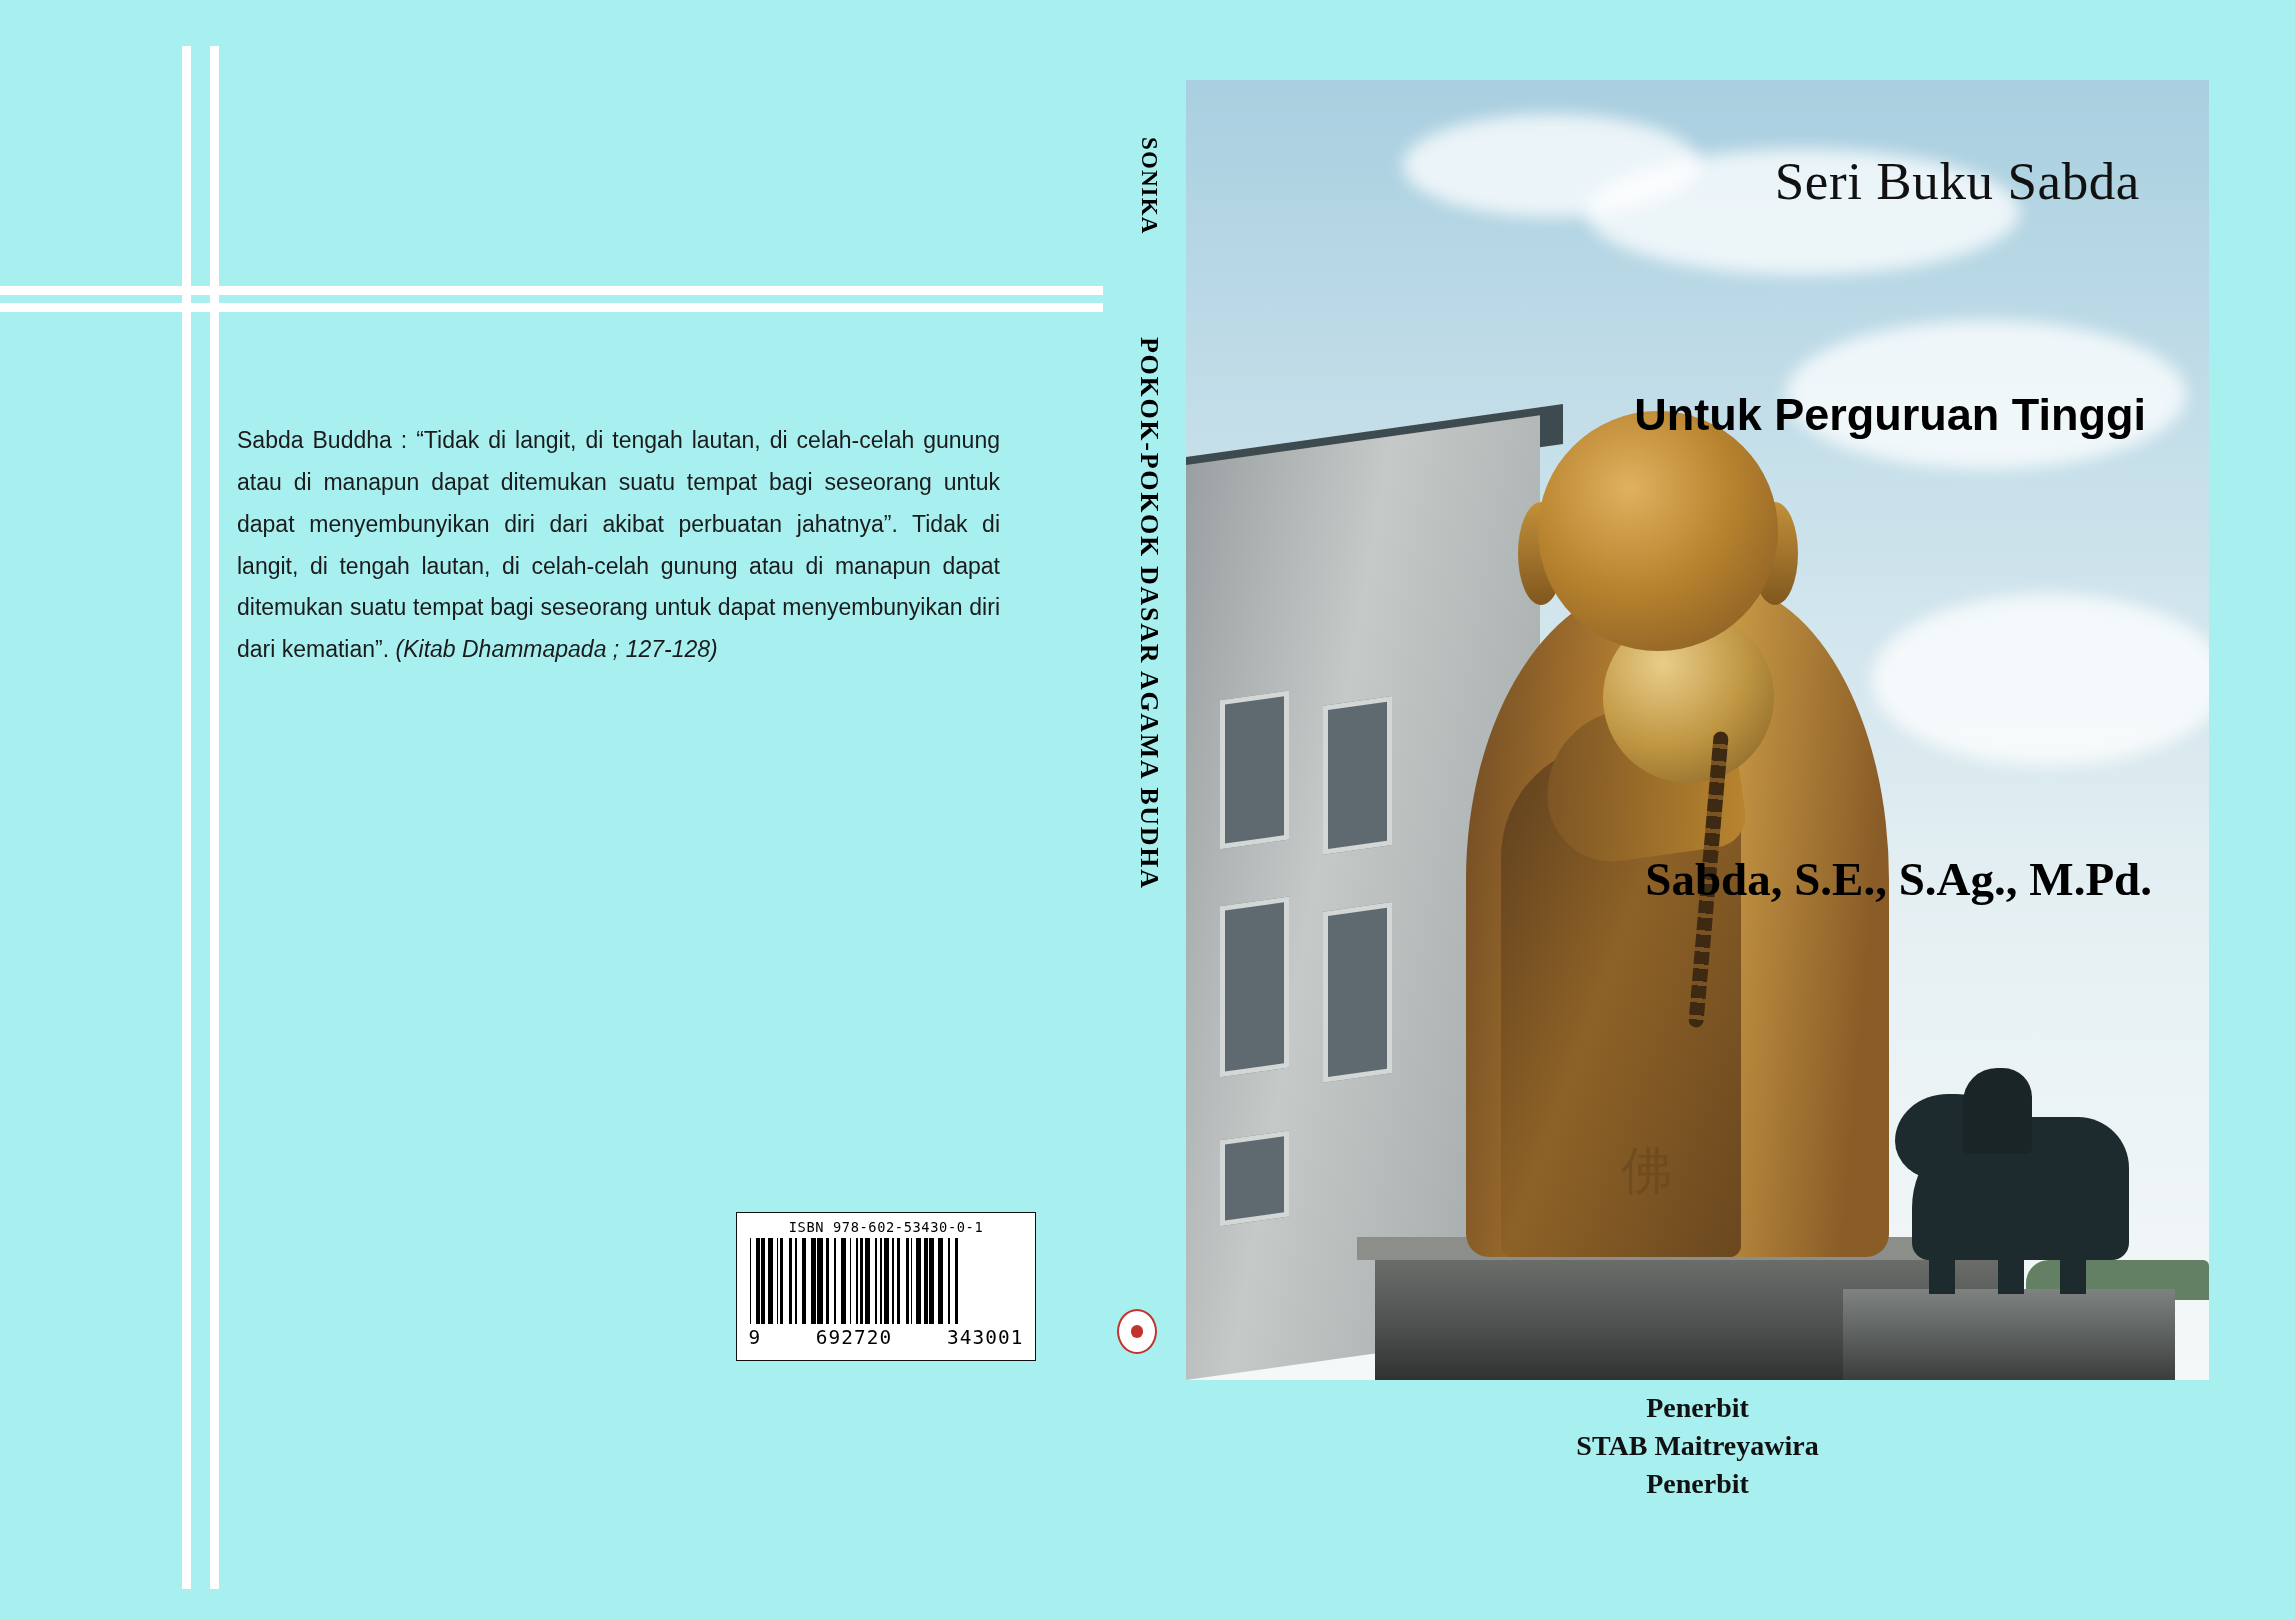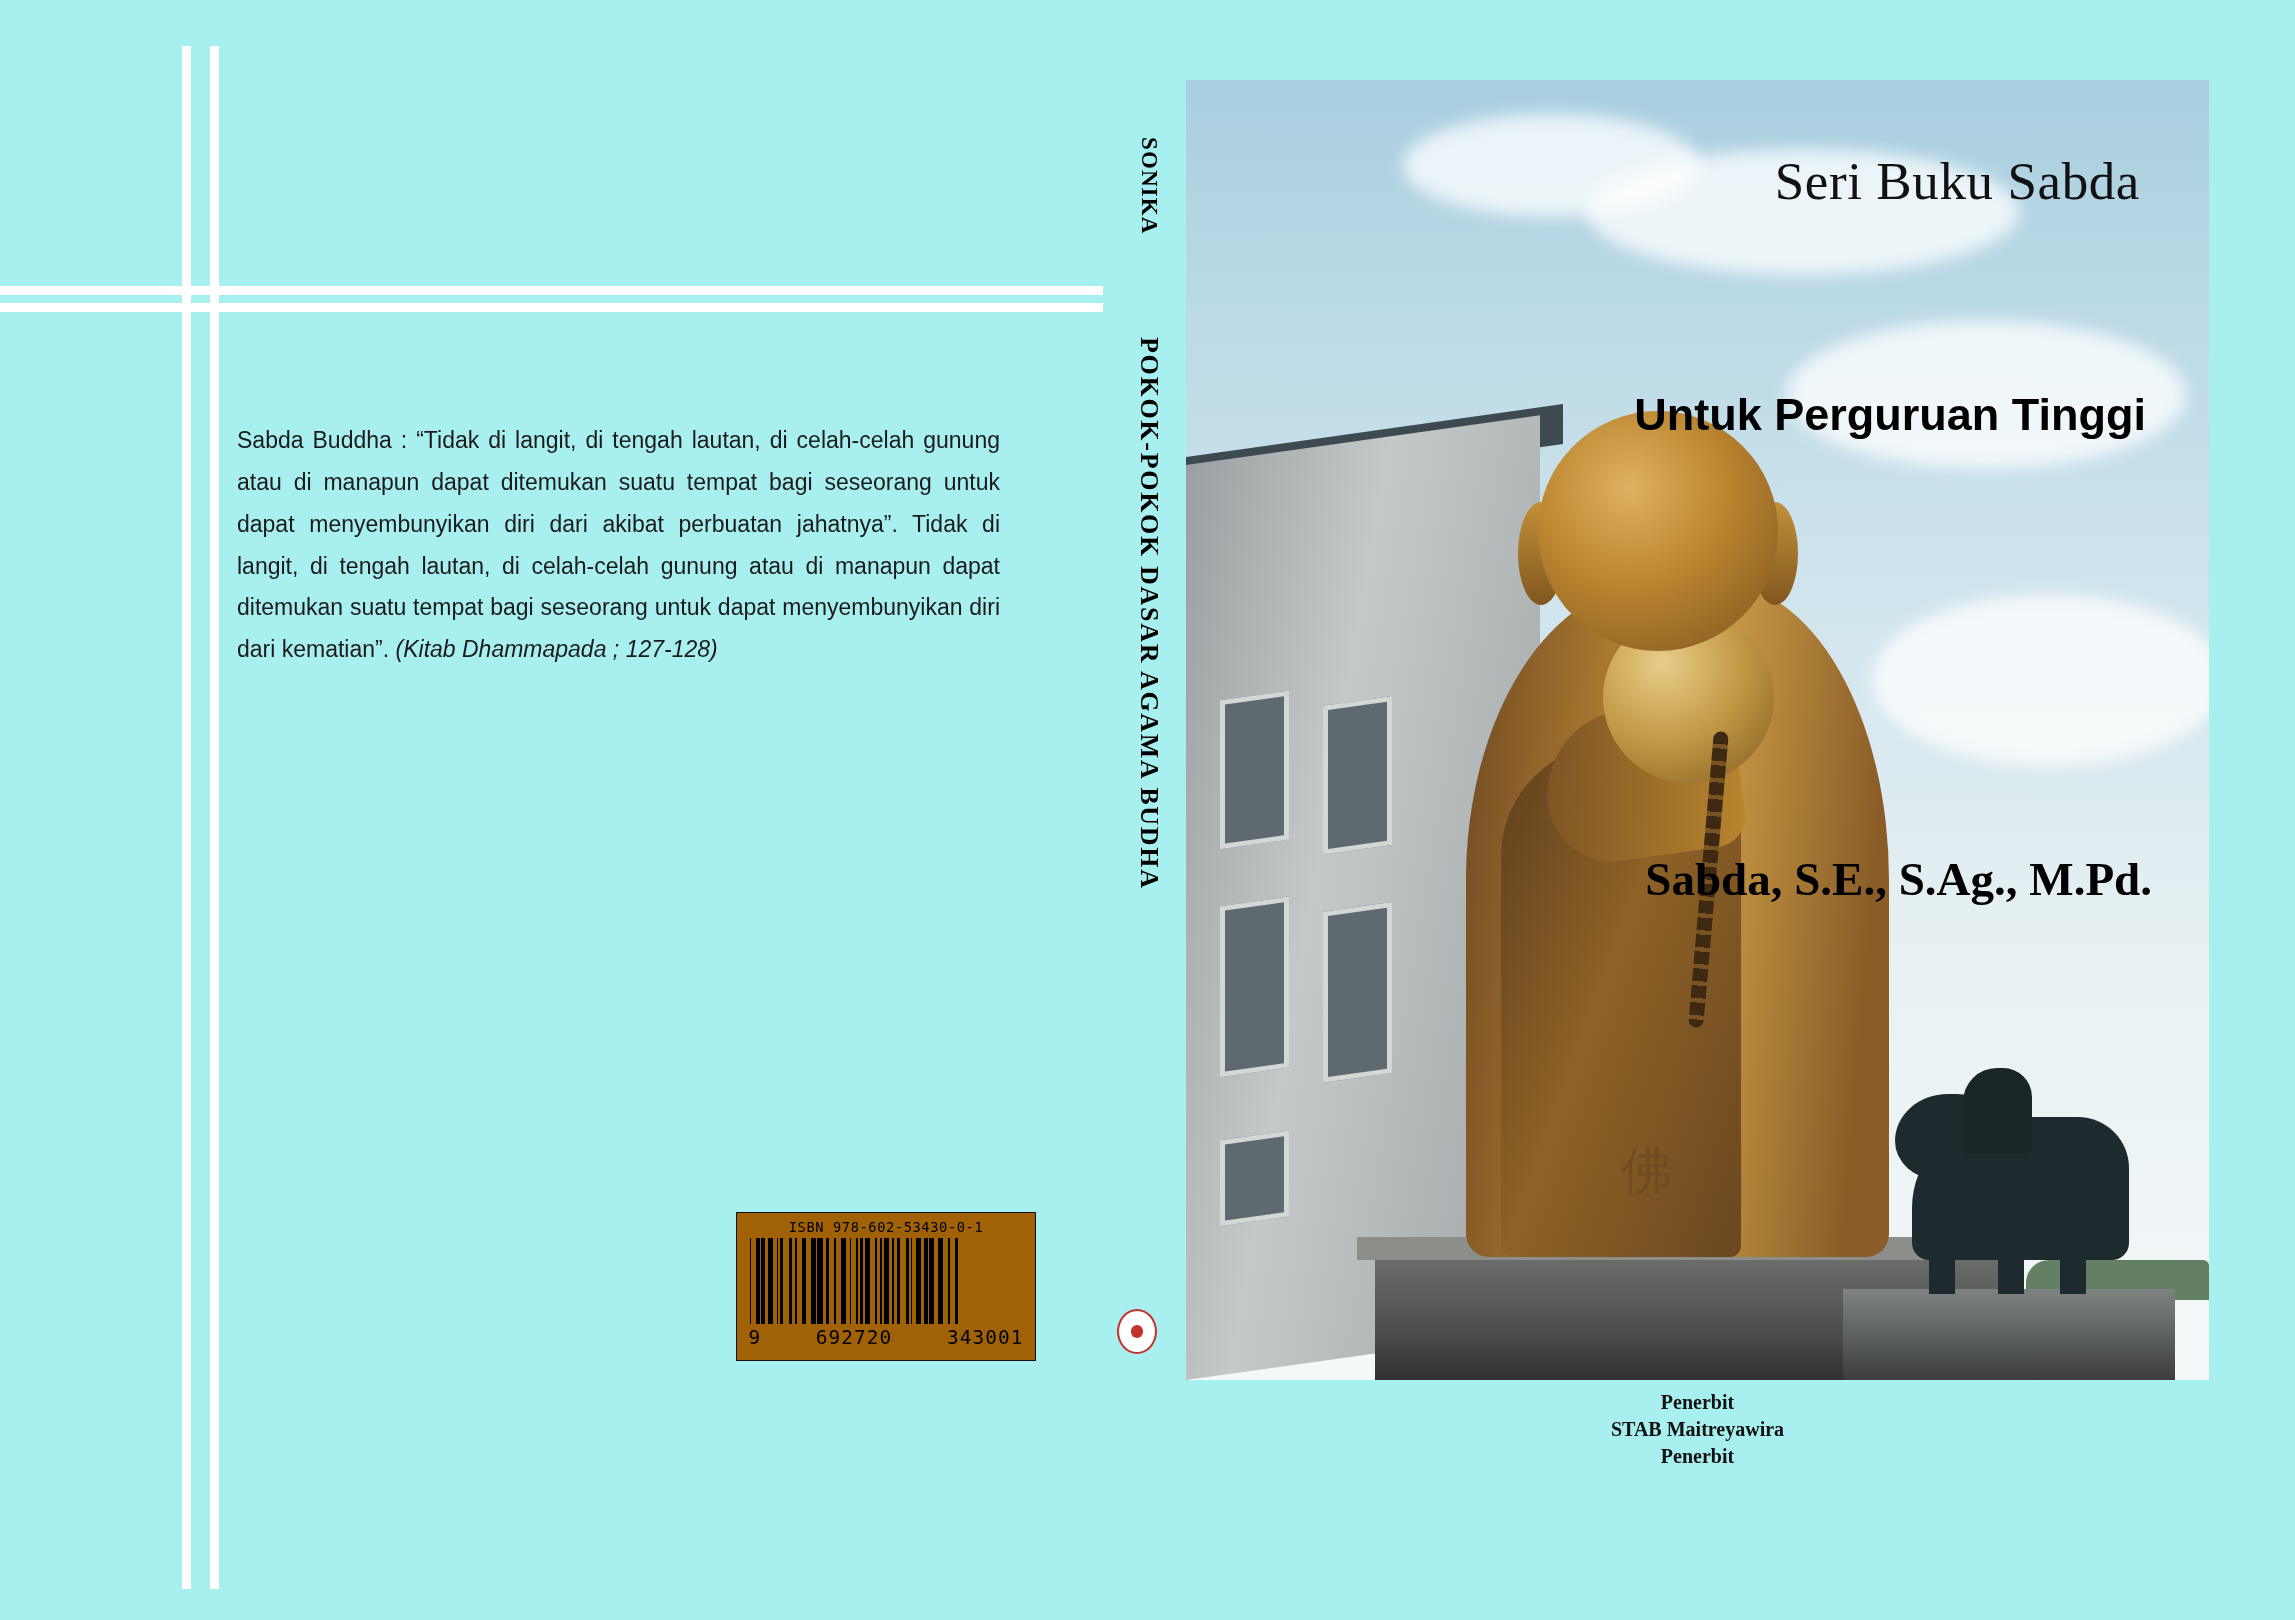--- a/index.html
+++ b/index.html
@@ -41,21 +41,21 @@
     font-style: italic;
   }
 
   
   #barcode-box {
     position: absolute;
     left: 736px;
     top: 1212px;
     width: 300px;
     height: 149px;
-    background: #a16207;
+    background: #ffffff;
     border: 1.7px solid #111;
     box-sizing: border-box;
     padding: 5.7px 8px 3.4px 8px;
   }
   #isbn-text {
     font-family: "DejaVu Sans Mono", monospace;
     font-size: 13.7px;
     letter-spacing: 0.6px;
     text-align: center;
     color: #000;
@@ -374,21 +374,21 @@
 
   
   #publisher {
     position: absolute;
     left: 1186px;
     top: 1389px;
     width: 1023px;
     text-align: center;
     font-family: "Liberation Serif", serif;
     font-weight: bold;
-    font-size: 20px;
+    font-size: 28px;
     line-height: 1.35;
     color: #111;
   }
 </style>
 </head>
 <body>
 
 <div id="cover">
 
   <div class="rule rule-v1"></div>

